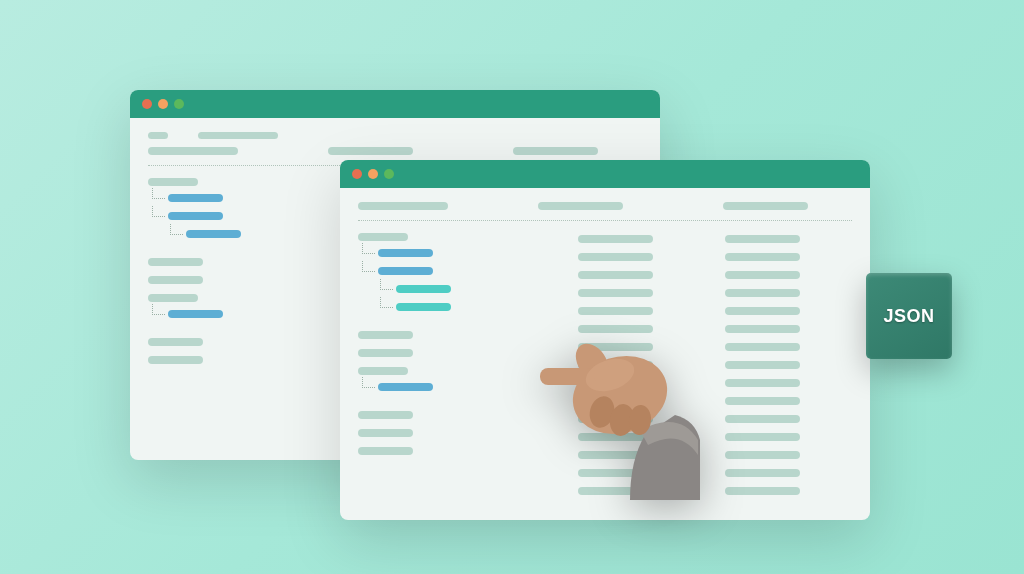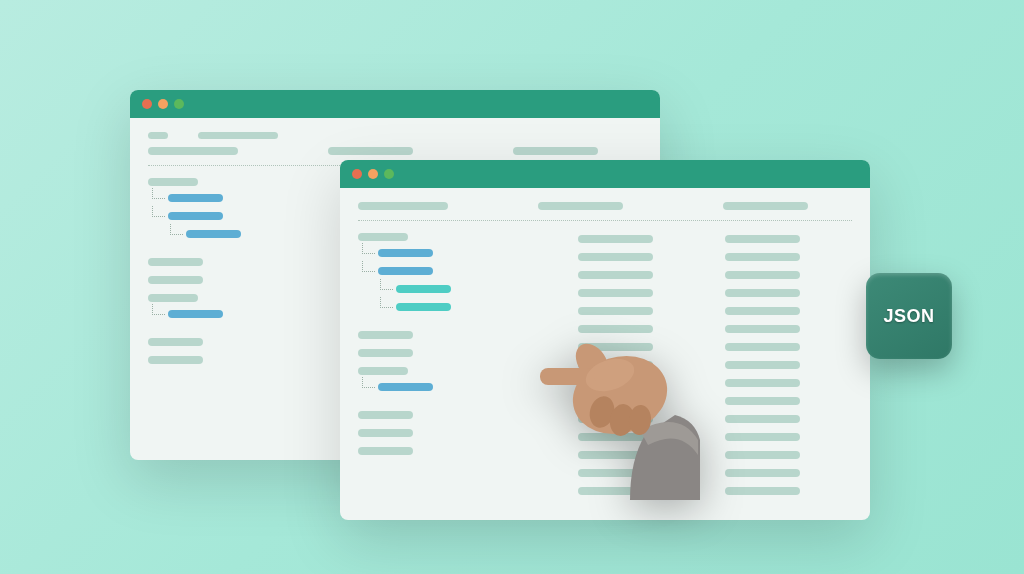--- a/index.html
+++ b/index.html
@@ -170,21 +170,21 @@
       border-radius: 4px;
     }
 
     .json-badge {
       position: absolute;
       top: 273px;
       right: 72px;
       width: 86px;
       height: 86px;
       background: linear-gradient(145deg, #3d8a77, #2f7866);
-      border-radius: 14px;
+      border-radius: 5px;
       display: flex;
       align-items: center;
       justify-content: center;
       box-shadow: 0 12px 30px rgba(0,0,0,0.25), inset 0 2px 4px rgba(255,255,255,0.2);
     }
 
     .json-text {
       color: #ffffff;
       font-weight: 700;
       font-size: 18px;

